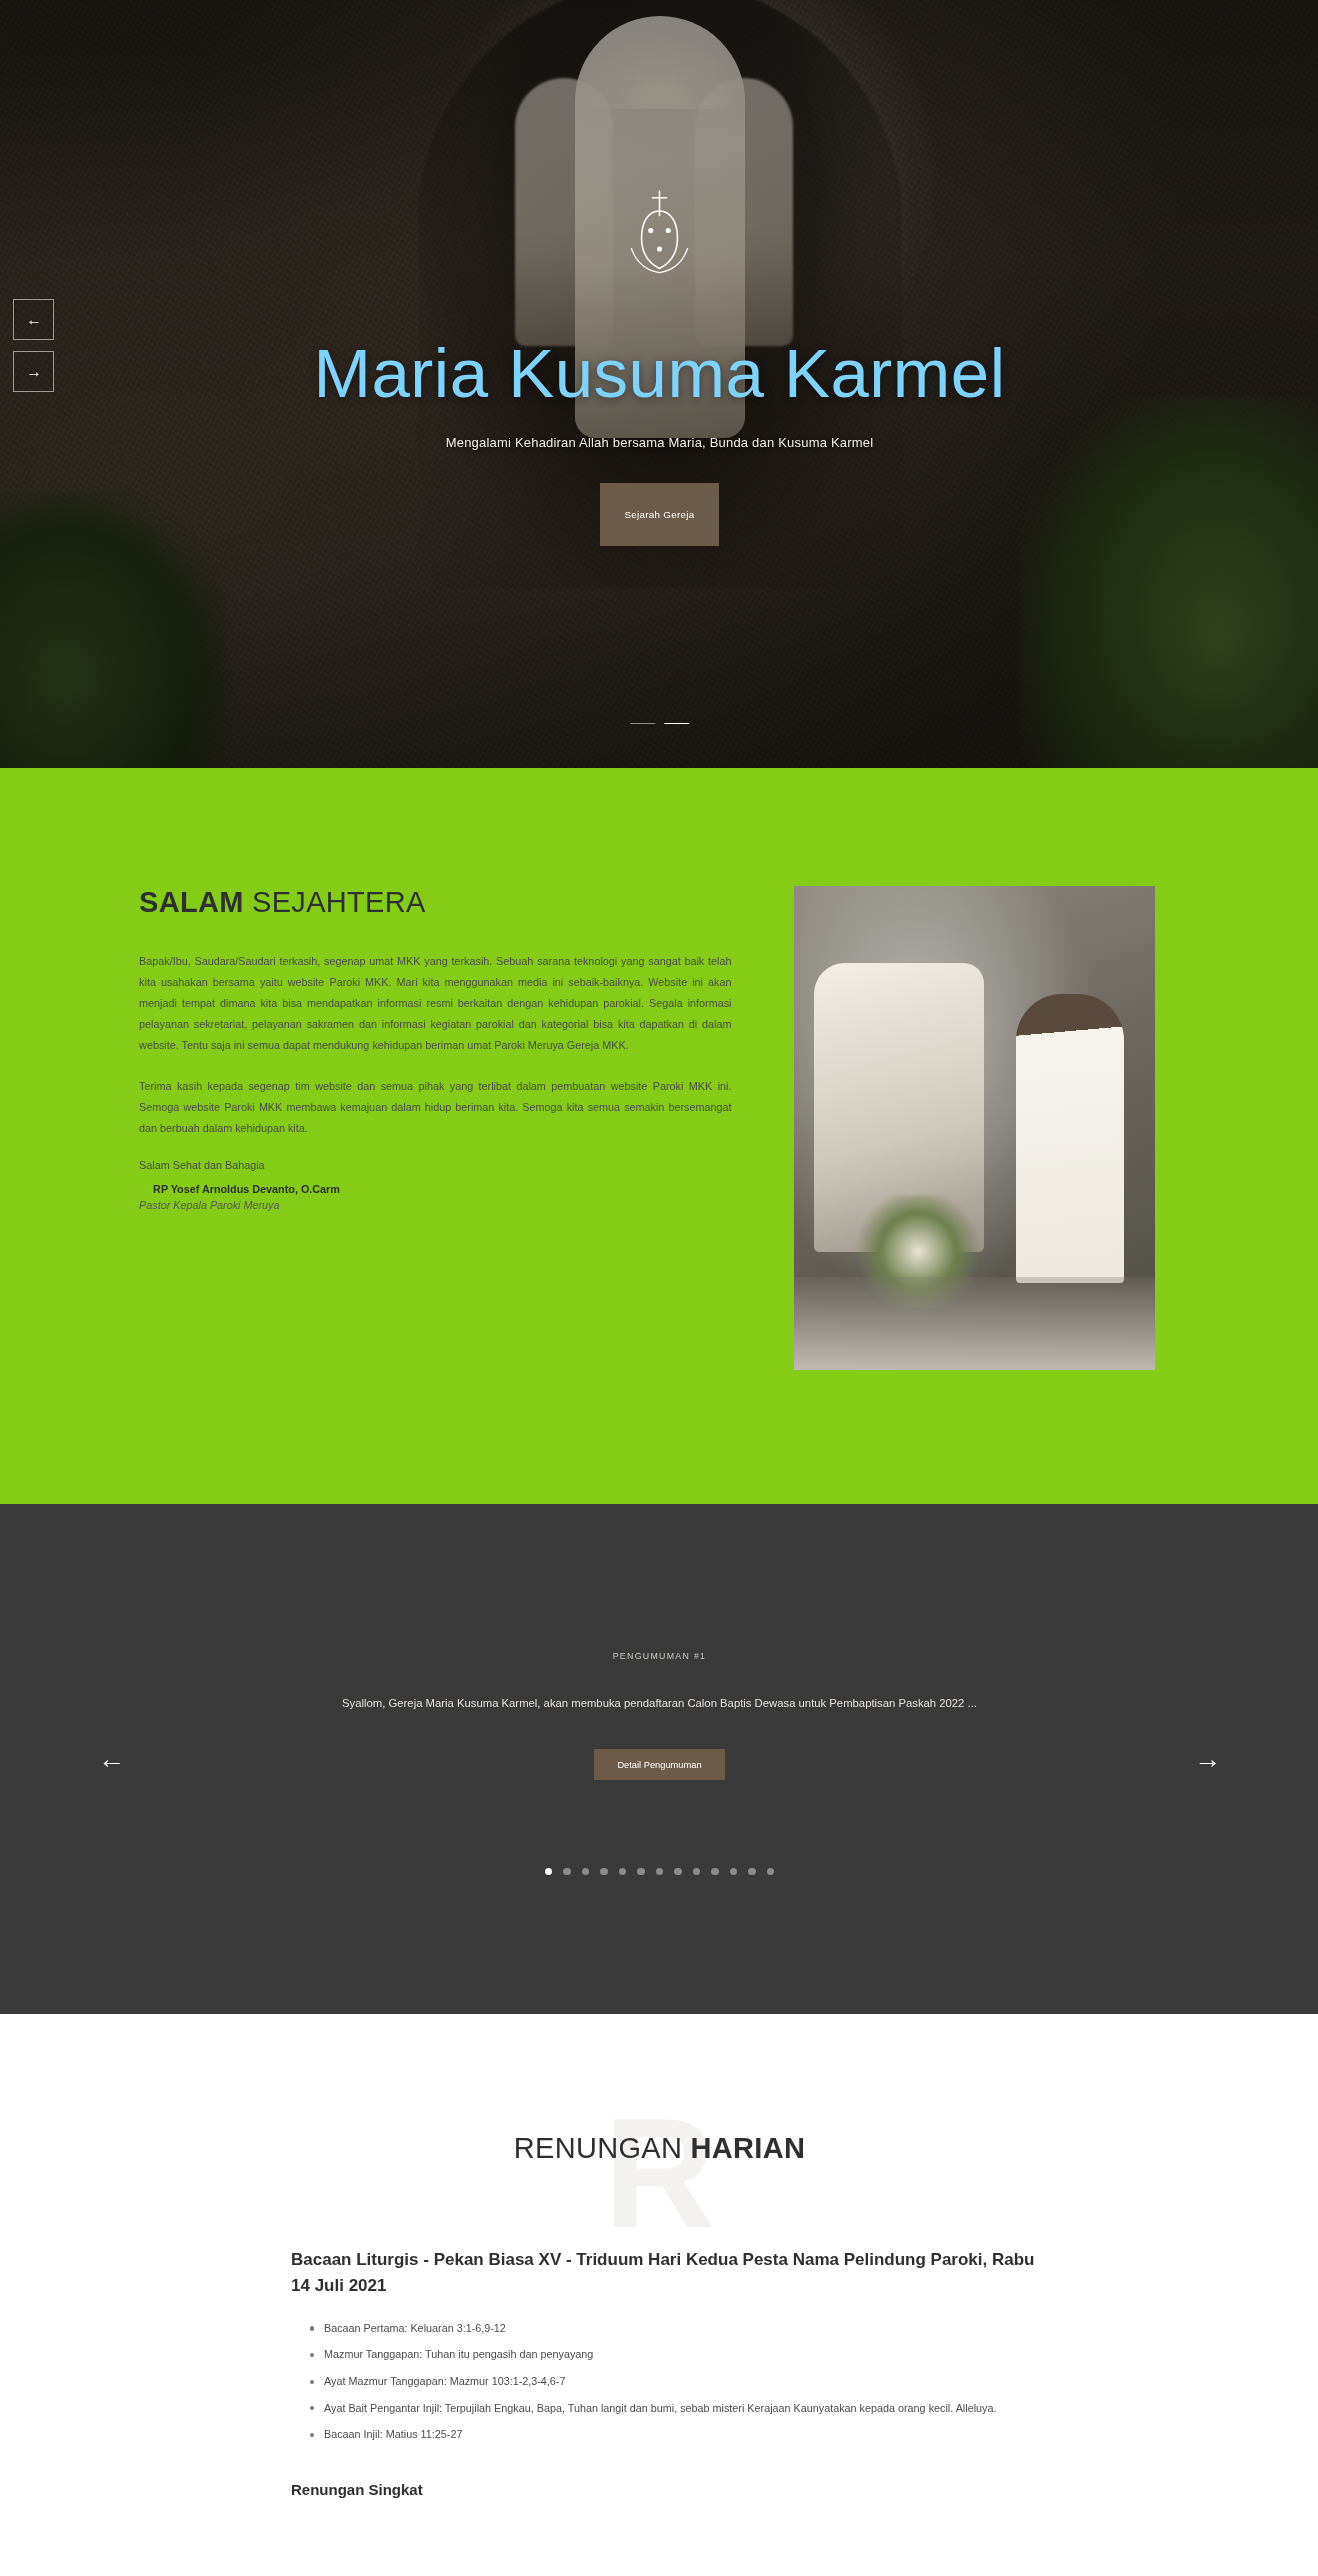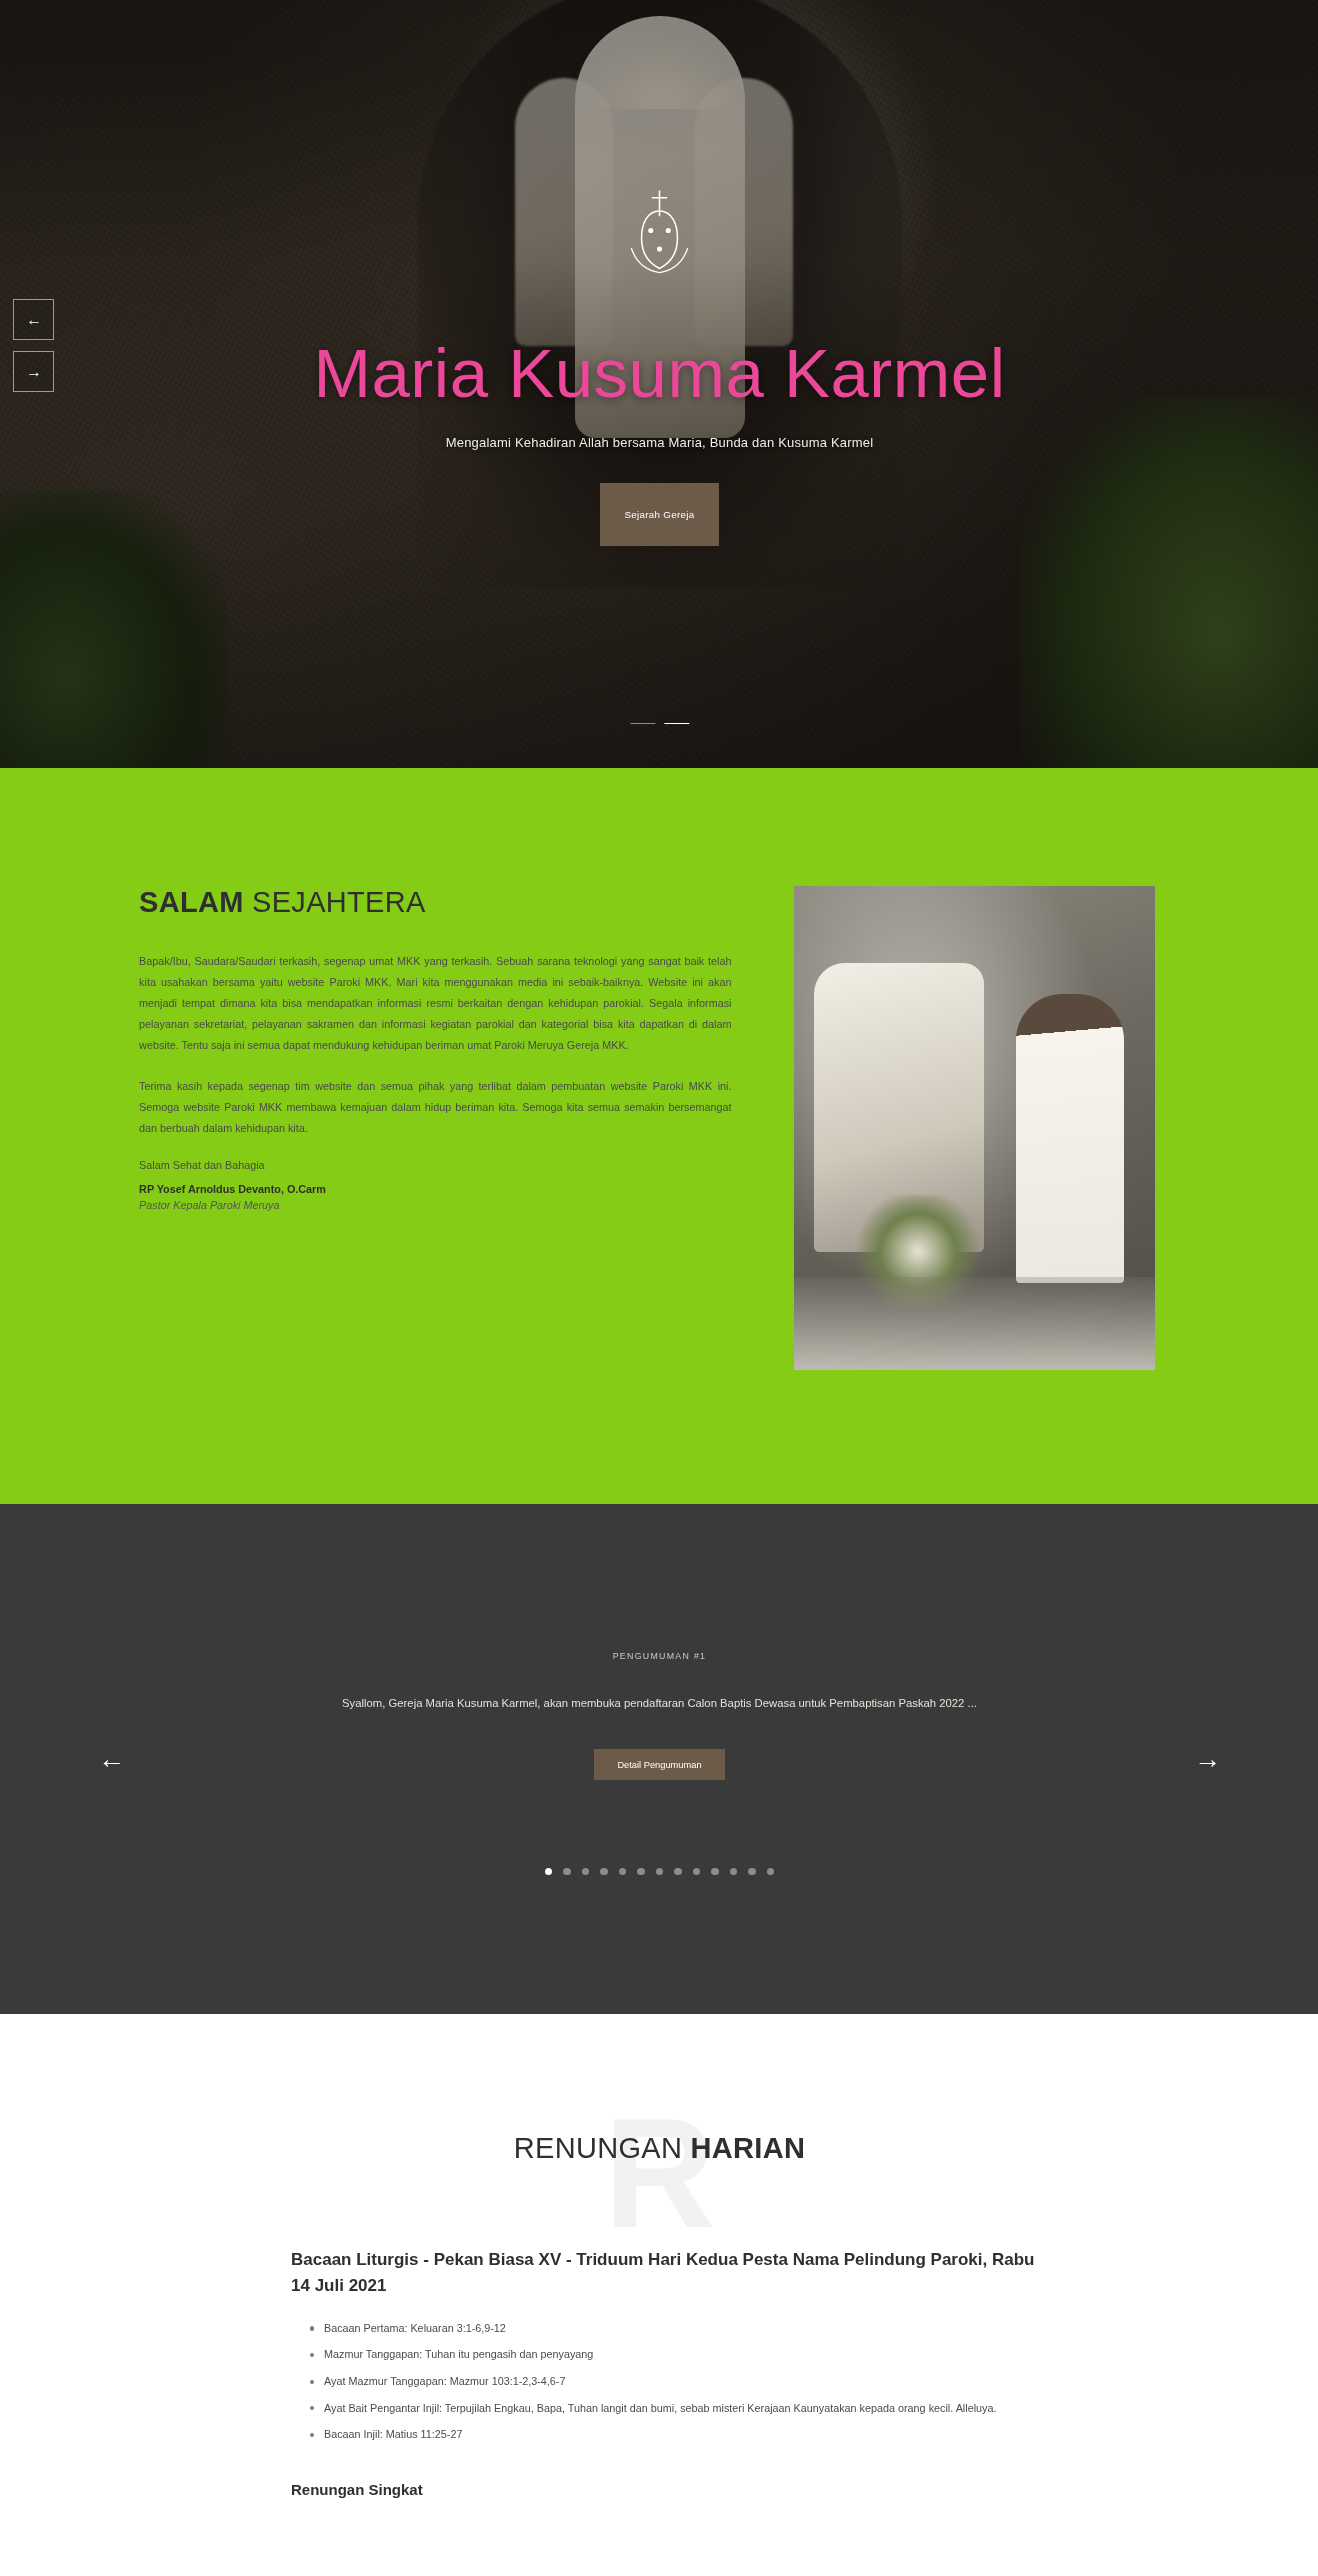--- a/index.html
+++ b/index.html
@@ -90,21 +90,21 @@
     position: absolute; inset: 0;
     display: flex; flex-direction: column;
     align-items: center; justify-content: center;
     text-align: center;
     padding-top: 41px;
   }
   .hero-emblem { margin-bottom: 62px; }
   .hero-title {
     font-size: 69px;
     font-weight: 300;
-    color: #ec4899;
+    color: #7dd3fc;
     letter-spacing: 0.5px;
     line-height: 1.05;
     text-shadow: 0 1.5px 9.3px rgba(0,0,0,.45);
     text-align: center;
   }
   .hero-sub {
     margin-top: 24px;
     font-size: 13px;
     color: #f1eee8;
     letter-spacing: 0.2px;
@@ -156,21 +156,21 @@
   .salam-heading {
     font-size: 29px; letter-spacing: 0.3px; color: #2f2f2f;
     margin-bottom: 32px; font-weight: 300;
   }
   .salam-heading b { font-weight: bold; }
   .salam-p {
     font-size: 10.8px; line-height: 1.95; color: #4a4a4a;
     text-align: justify; margin-bottom: 19.6px;
   }
   .salam-sign1 { font-size: 10.8px; color: #4a4a4a; }
-  .salam-sign2 { font-size: 10.8px; color: #2f2f2f; font-weight: bold; margin-top: 12.4px; }
+  .salam-sign2 { font-size: 10.8px; color: #2f2f2f; font-weight: bold; margin-top: 12.4px; margin-left: 14px; }
   .salam-sign3 { font-size: 10.8px; color: #555; font-style: italic; margin-top: 4.1px; }
   .salam-right { width: 361px; flex: 0 0 361px; }
   .salam-photo {
     width: 361px; height: 484px;
     background:
       radial-gradient(ellipse at 35% 35%, rgba(255,255,255,.5) 0%, rgba(200,195,185,0) 55%),
       linear-gradient(160deg, #8e8a80 0%, #6e6a61 40%, #4d4a43 100%);
     position: relative; overflow: hidden;
   }
   .salam-photo .pieta {

